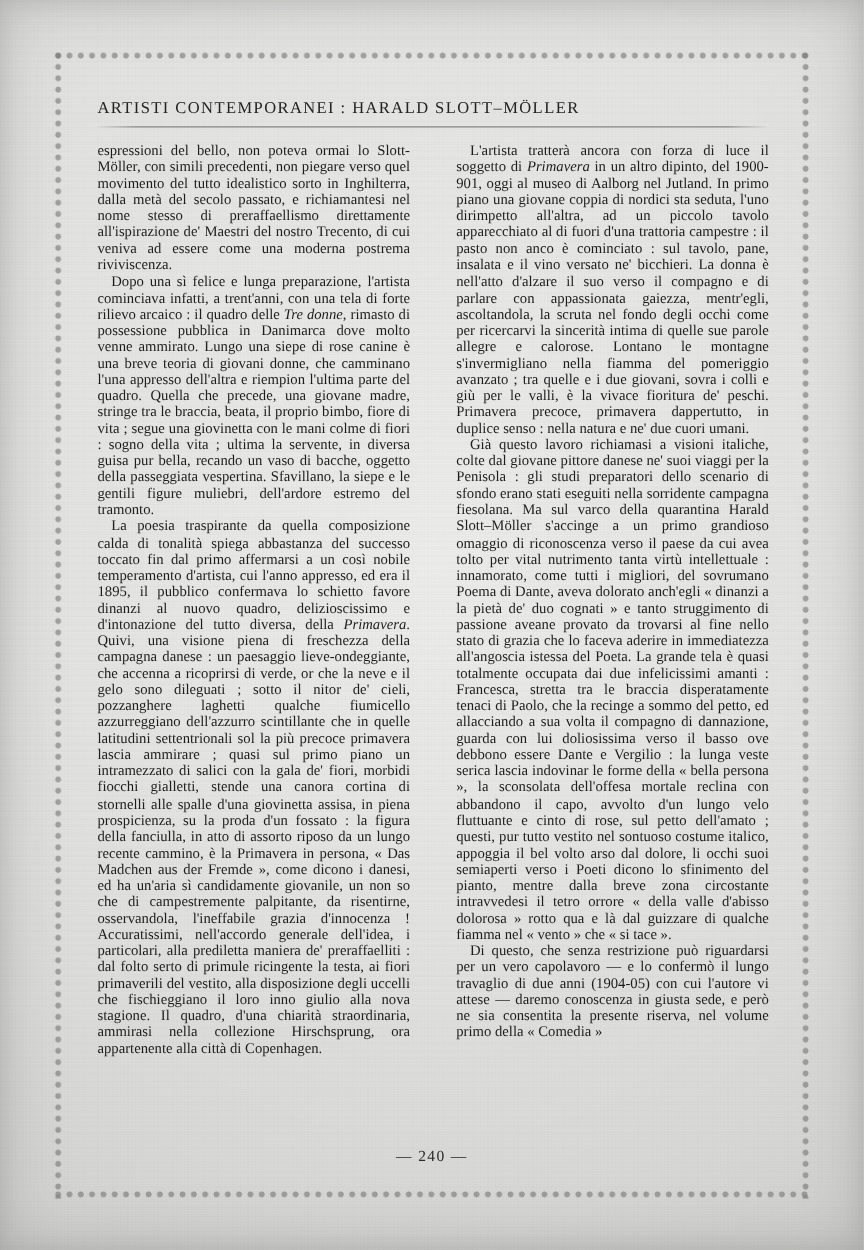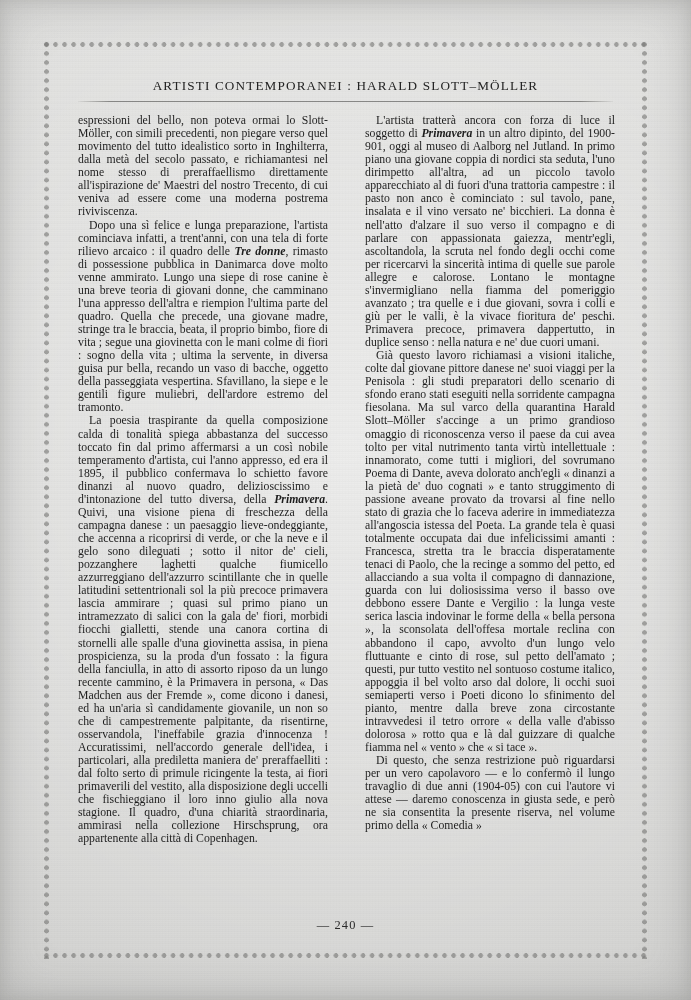--- a/index.html
+++ b/index.html
@@ -44,21 +44,21 @@
     background-image:radial-gradient(circle at 3.5px 3.5px, rgba(120,120,118,.62) 2.1px, rgba(120,120,118,0) 2.6px);
     background-size:7px 9.05px;background-repeat:repeat-y;}
   .frame.right{top:41px;bottom:41px;right:43px;width:7px;
     background-image:radial-gradient(circle at 3.5px 3.5px, rgba(120,120,118,.62) 2.1px, rgba(120,120,118,0) 2.6px);
     background-size:7px 9.05px;background-repeat:repeat-y;}
 
   #content{position:absolute;left:0;top:0;width:691px;height:1000px;}
 
   .running-head{
     position:absolute;left:78px;top:78px;width:535px;
-    text-align:center;
+    text-align:left;
     font-size:13.2px;
     letter-spacing:1.15px;
     color:#232323;
     white-space:nowrap;
   }
   .head-rule{
     position:absolute;left:78px;top:101px;width:535px;height:1px;
     background:linear-gradient(90deg,rgba(60,60,58,.05),rgba(60,60,58,.55) 6%,rgba(60,60,58,.55) 94%,rgba(60,60,58,.05));
   }
 
@@ -71,21 +71,21 @@
     width:259px;
     font-size:11.75px;
     line-height:13.07px;
     text-align:justify;
     text-justify:inter-word;
     color:#1d1d1d;
     hyphens:manual;
   }
   .col p{margin:0;text-indent:11px;}
   .col p.noind{text-indent:0;}
-  .col i{font-style:italic;font-weight:bold;}
+  .col i{font-style:italic;}
 
   .folio{
     position:absolute;left:0;top:918px;width:691px;
     text-align:center;
     font-size:12.4px;
     letter-spacing:1.1px;
     color:#2a2a2a;
   }
 
   

